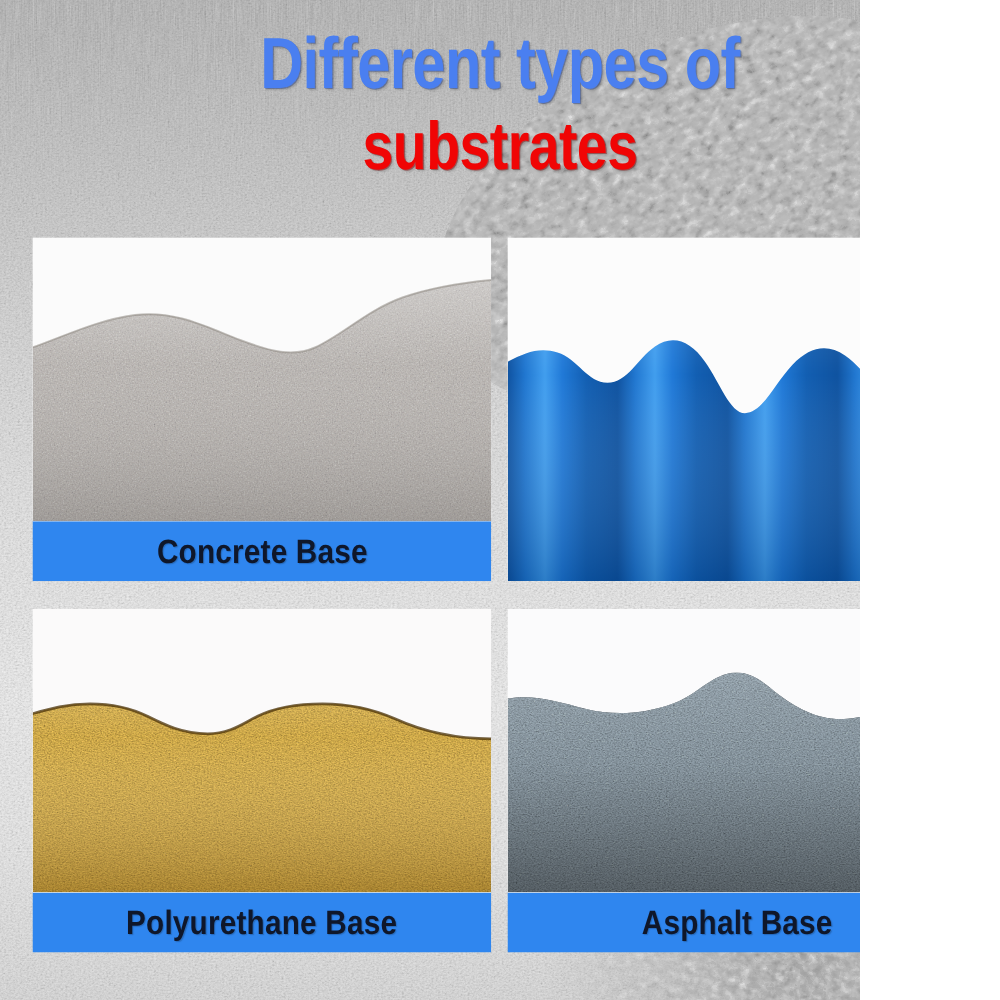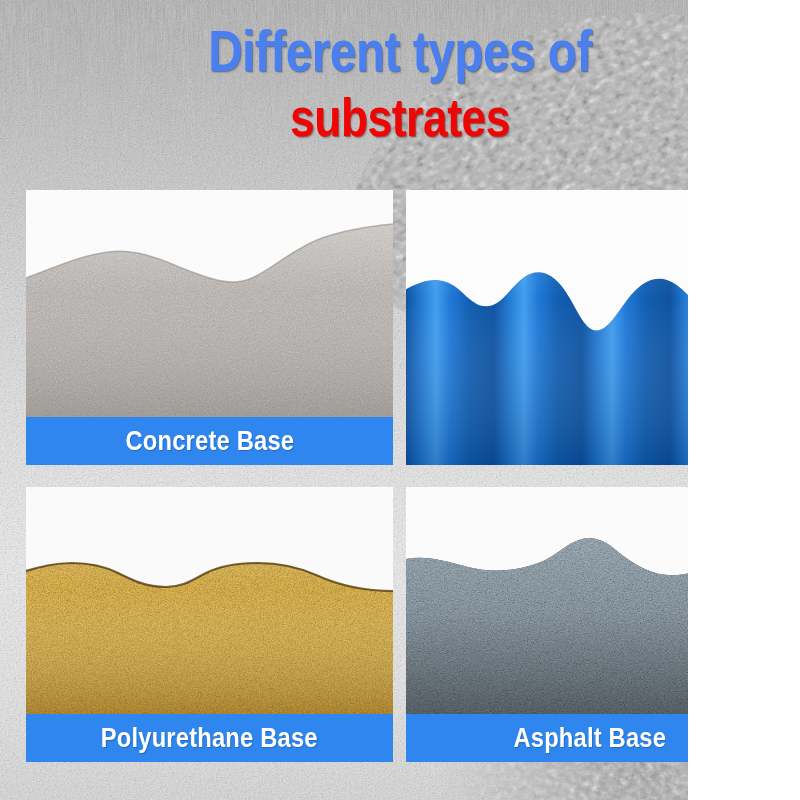--- a/index.html
+++ b/index.html
@@ -111,21 +111,21 @@
   .card-photo {
     position: relative;
     flex: 1 1 auto;
     overflow: hidden;
     background: #ffffff;
   }
   .card-photo svg { display: block; width: 100%; height: 100%; }
   .card-label {
     flex: 0 0 48px;
     background: #2f86ef;
-    color: #ffffff;
+    color: #0f172a;
     display: flex;
     align-items: center;
     justify-content: center;
     font-size: 27px;
     font-weight: 700;
     font-stretch: condensed;
     letter-spacing: 0.2px;
     text-shadow: 1px 1px 1px rgba(0,0,0,.22);
   }
   .card-label span {

